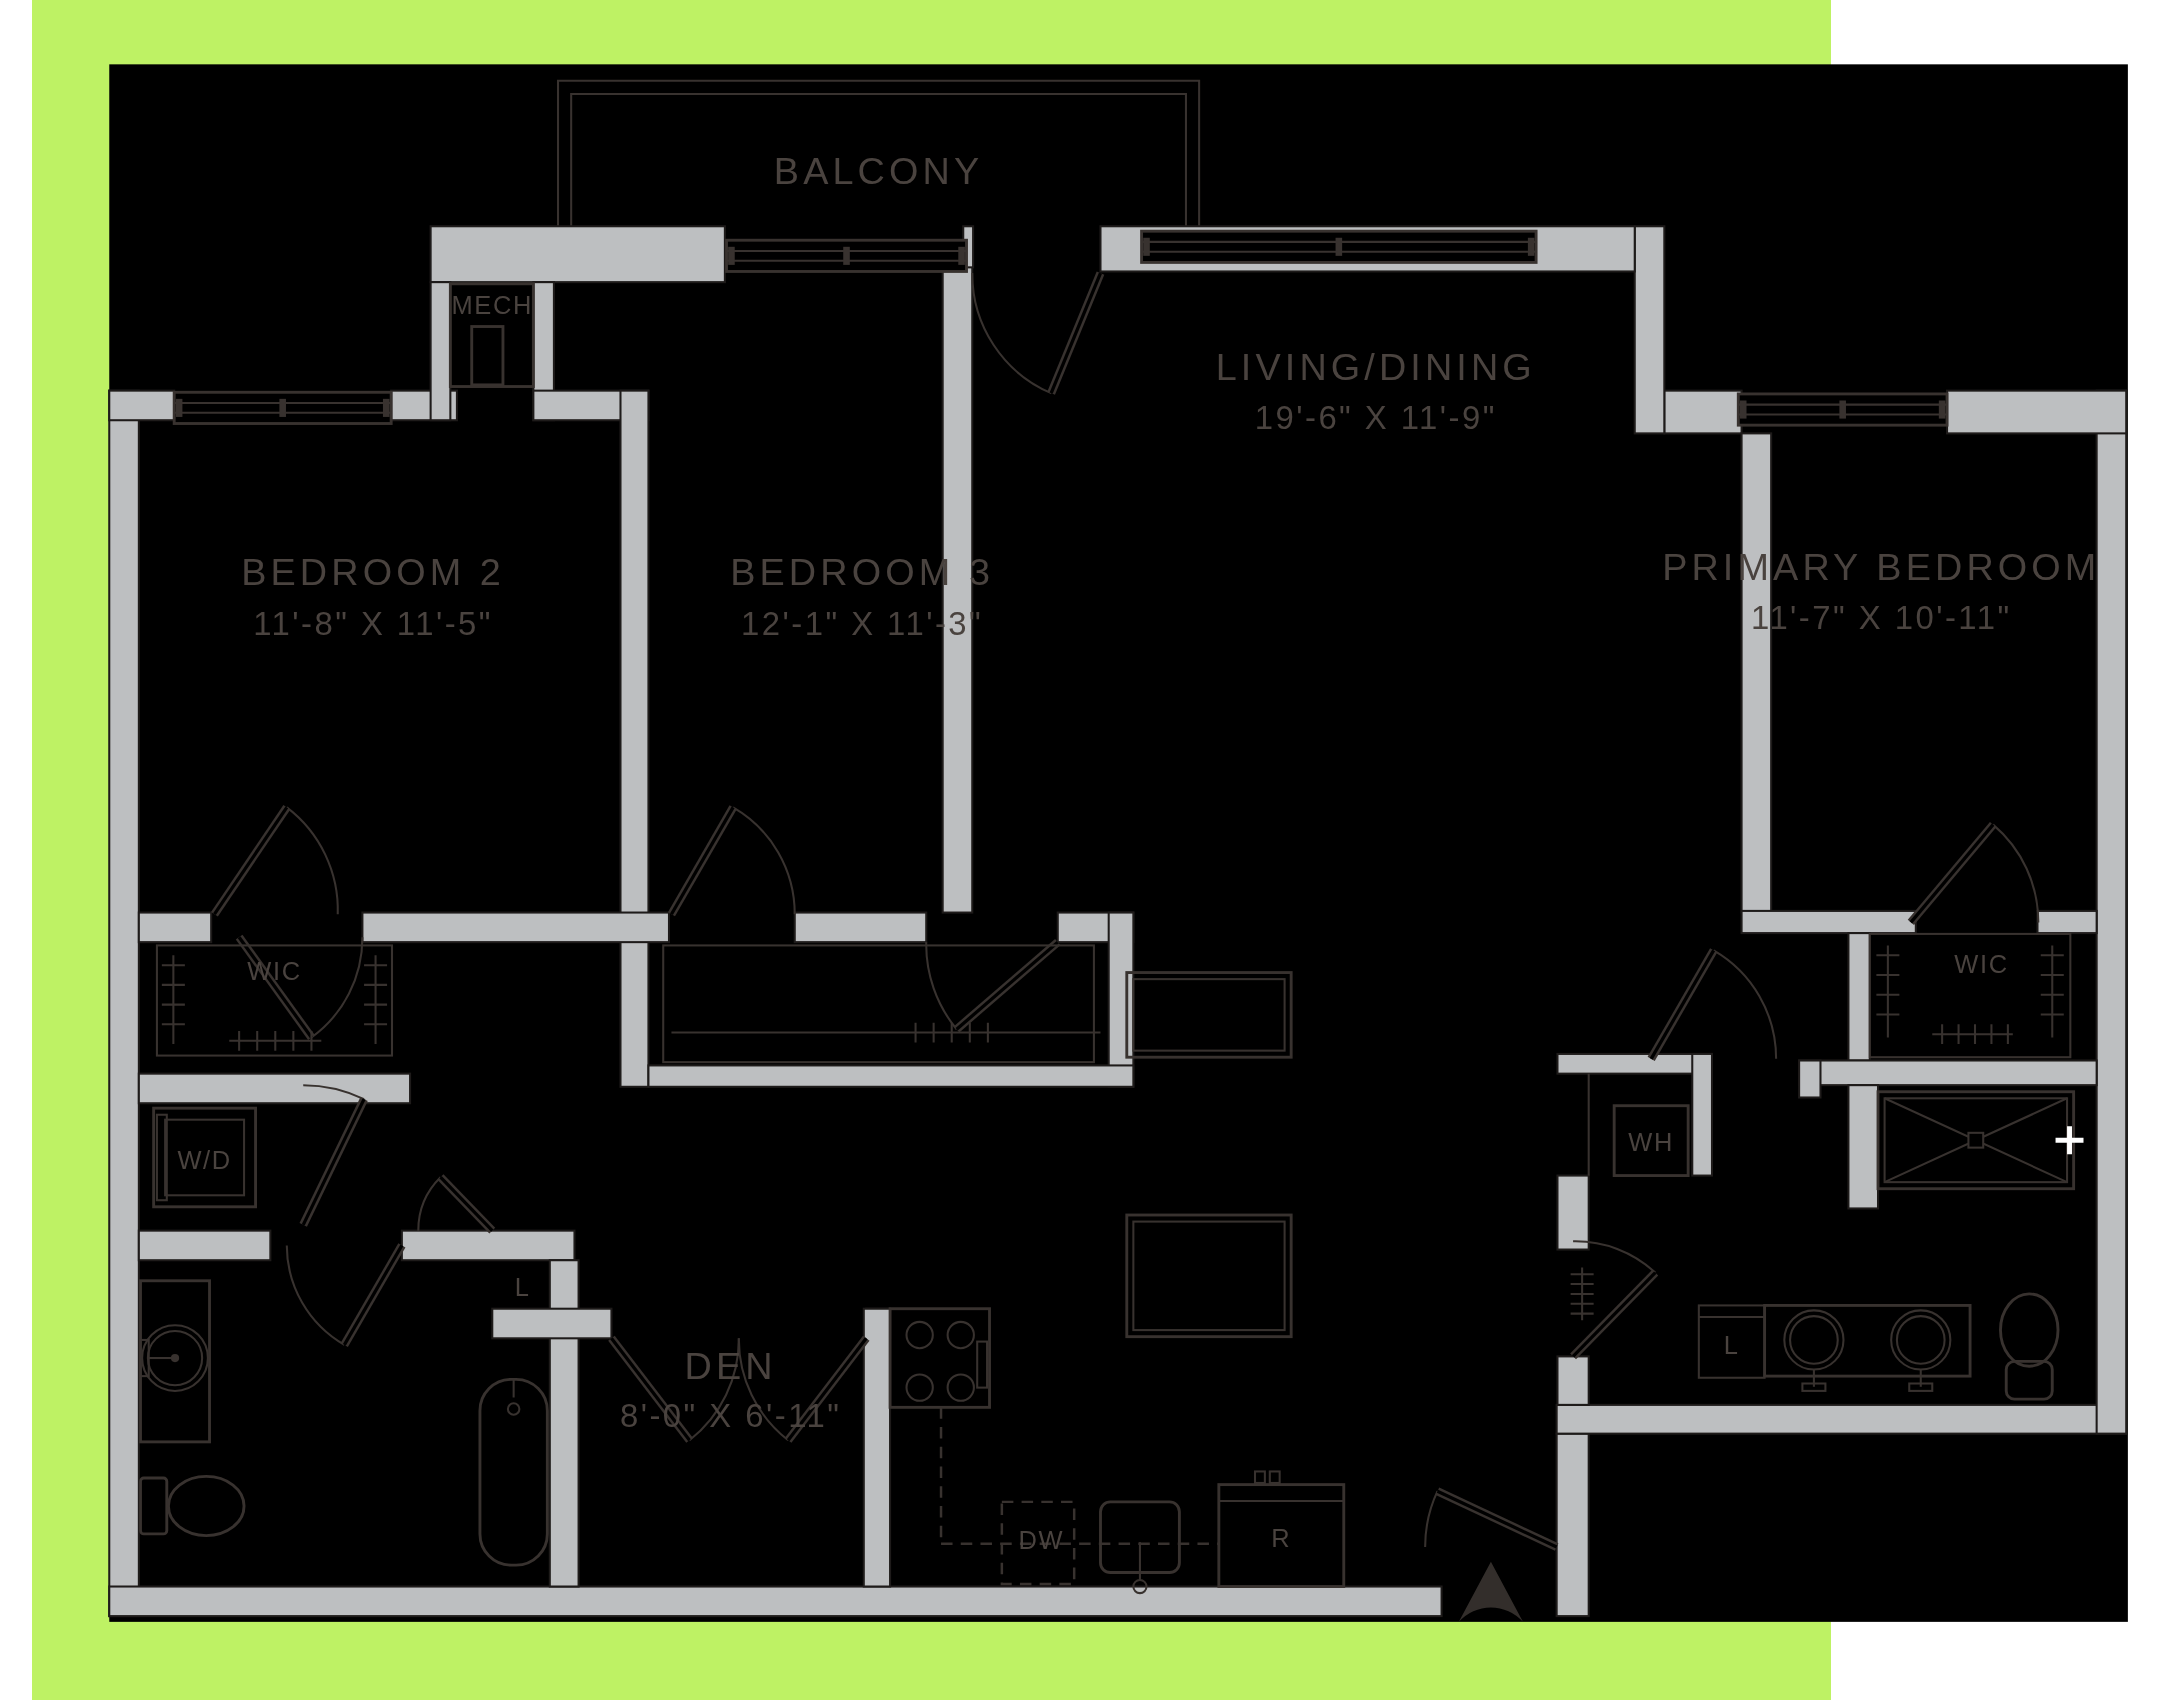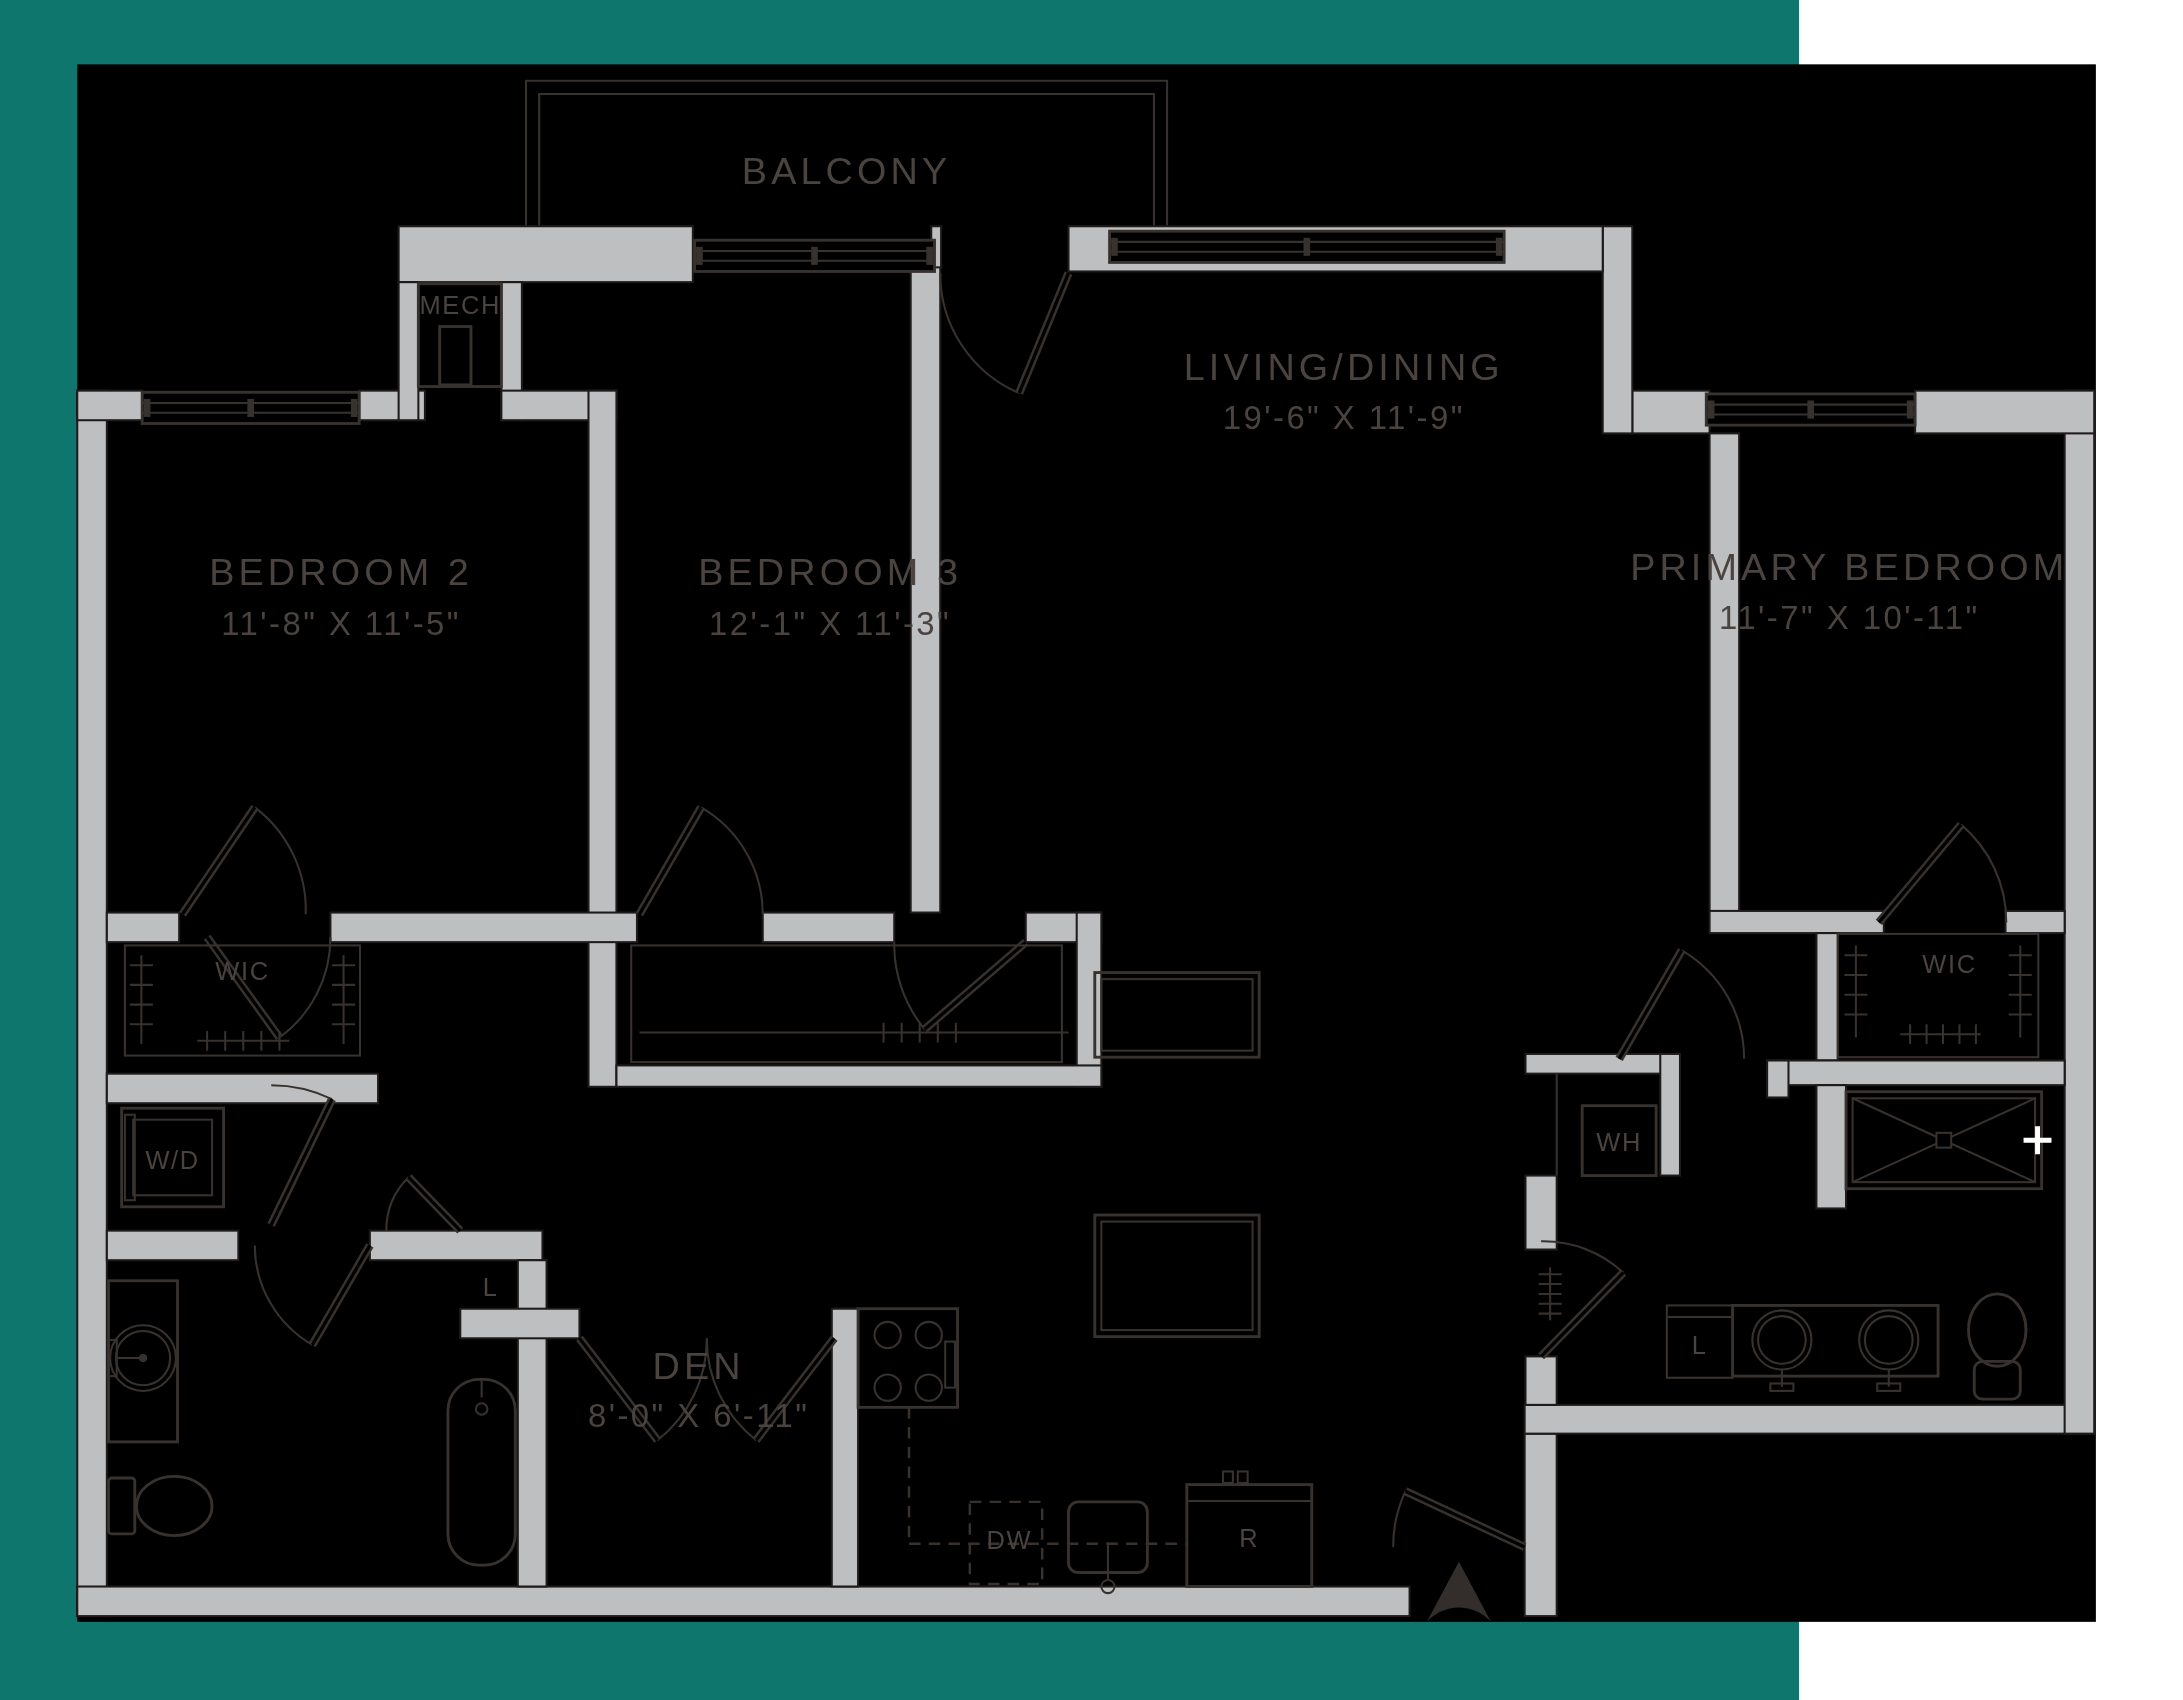--- a/index.html
+++ b/index.html
@@ -1,16 +1,16 @@
 <!DOCTYPE html>
 <html style="font-size:13px"><head>
 <meta charset="utf-8">
 <style>
   html,body{margin:0;padding:0;background:#ffffff;}
-  .stage{width:1799px;height:1701px;position:relative;background:#0f766e;font-family:"Liberation Sans",sans-serif;}
+  .stage{width:1799px;height:1701px;position:relative;background:#bef264;font-family:"Liberation Sans",sans-serif;margin-left:32px;}
   svg{display:block;}
   text{font-family:"Liberation Sans",sans-serif;fill:#4a433f;}
   .room-name{font-size:46px;letter-spacing:5px;}
   .room-dims{font-size:40px;letter-spacing:3px;}
   .small-label{font-size:31px;letter-spacing:2px;}
   .wall{fill:#bdbfc1;stroke:#1e1b1a;stroke-width:2.5;}
   .ln{stroke:#38322f;stroke-width:3.5;fill:none;}
   .lnthin{stroke:#38322f;stroke-width:2.5;fill:none;}
   .leaf-outer{stroke:#38322f;stroke-width:10;fill:none;}
   .leaf-inner{stroke:#000000;stroke-width:4;fill:none;}

